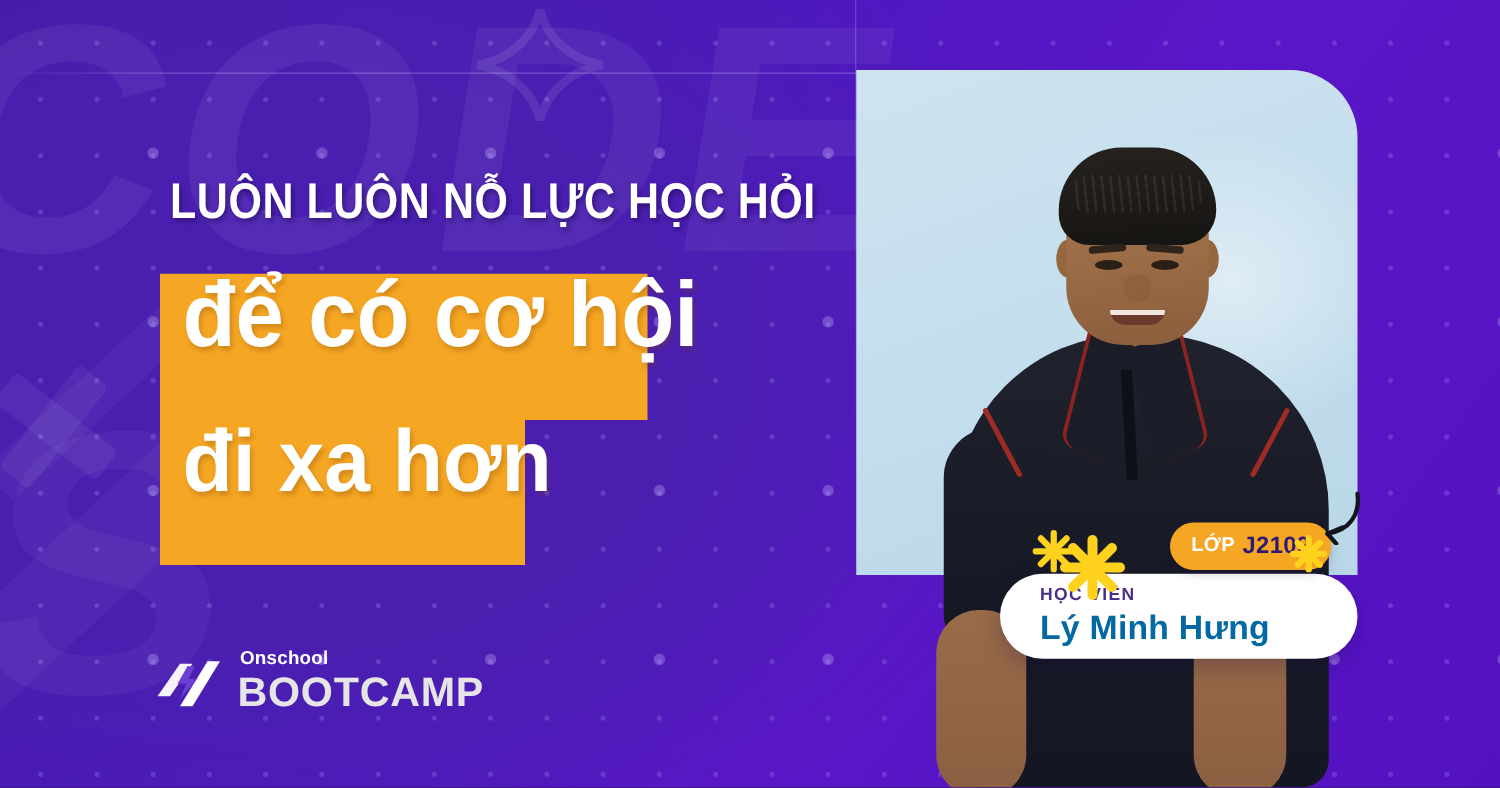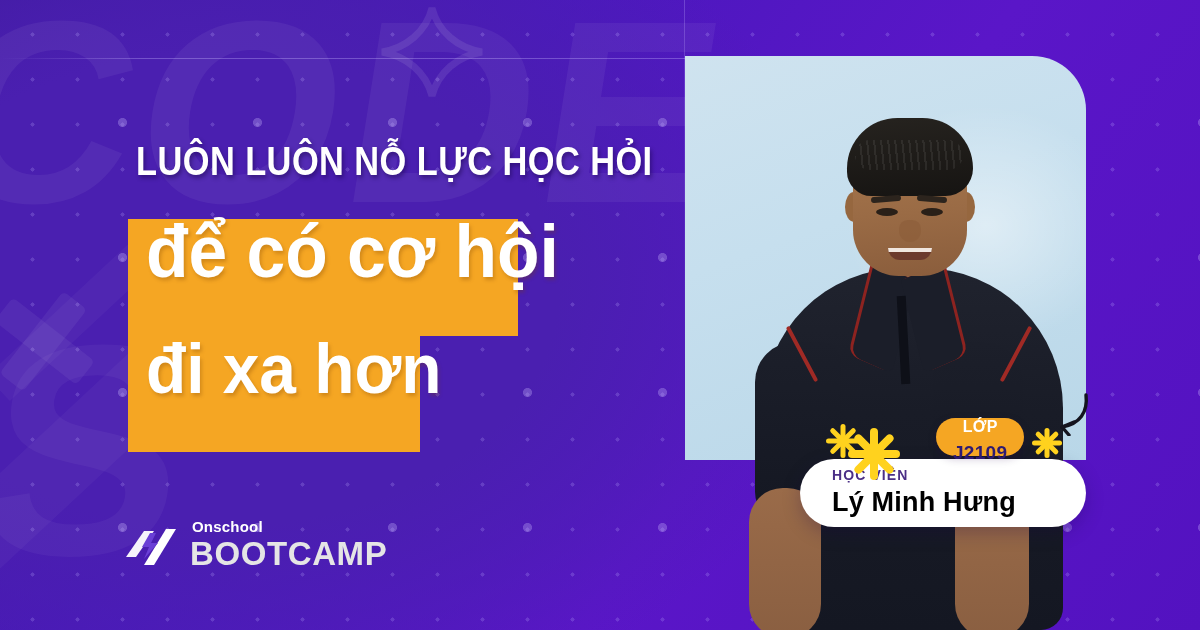--- a/index.html
+++ b/index.html
@@ -289,21 +289,20 @@
     top: 418px;
     height: 38px;
     padding: 0 17px;
     background: #f5a623;
     border-radius: 19px;
     display: flex;
     align-items: center;
     gap: 6px;
     z-index: 6;
     box-shadow: 0 3px 8px rgba(40,0,80,0.22);
-    flex-direction: column;
   }
   .badge-lop { color: #ffffff; font-size: 16px; font-weight: 700; letter-spacing: .3px; }
   .badge-code { color: #2e1a72; font-size: 19px; font-weight: 700; letter-spacing: .3px; }
 
   .arrow { position: absolute; left: 1045px; top: 392px; z-index: 7; }
 
   .namecard {
     position: absolute;
     left: 800px;
     top: 459px;
@@ -316,21 +315,21 @@
     padding: 9px 0 0 32px;
   }
   .nc-role {
     color: #4b2f86;
     font-size: 14px;
     font-weight: 700;
     letter-spacing: 1.1px;
     line-height: 1;
   }
   .nc-name {
-    color: #000000;
+    color: #0369a1;
     font-size: 27px;
     font-weight: 700;
     line-height: 1;
     margin-top: 7px;
     letter-spacing: .2px;
   }
 </style>
 </head>
 <body>
 

